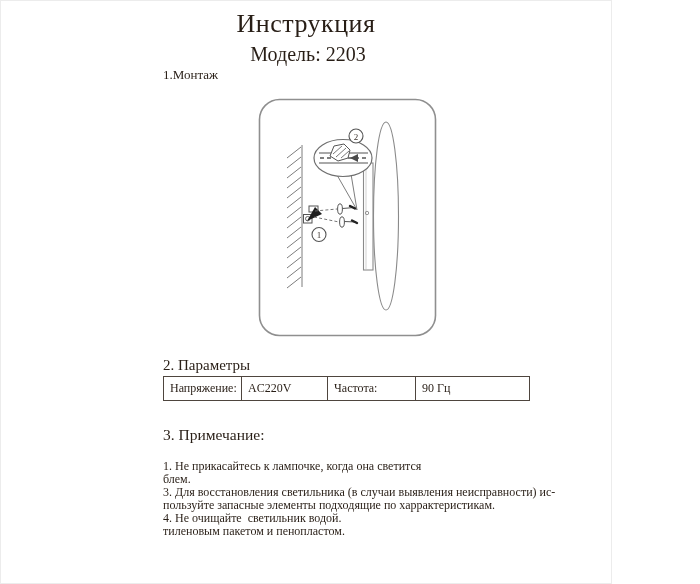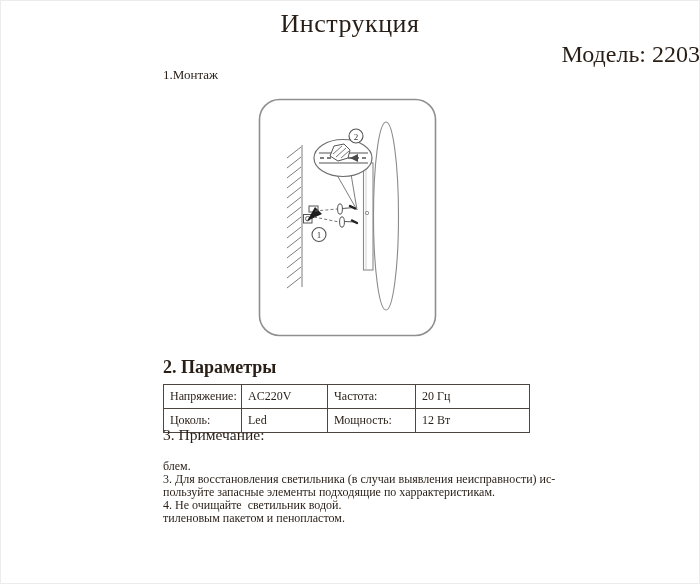--- a/index.html
+++ b/index.html
@@ -1,58 +1,57 @@
 <!DOCTYPE html>
 <html><head>
 <meta charset="utf-8">
 <style>
   html, body { margin: 0; padding: 0; background: #ffffff; }
   .page {
     position: relative;
-    width: 700px;
+    width: 612px;
     height: 584px;
     background: #ffffff;
     font-family: "Liberation Serif", "DejaVu Serif", serif;
     color: #281e16;
     box-shadow: inset 0 0 0 1px #ececec;
     overflow: hidden;
   }
   .title {
     position: absolute;
     left: 0; right: 0; top: 9px;
     text-align: center;
     font-size: 26px;
     line-height: 30px;
     letter-spacing: 0.5px;
   }
   .subtitle {
     position: absolute;
     left: 4px; right: 0; top: 40px;
-    text-align: right;
-    font-size: 24px;
+    text-align: center;
+    font-size: 20px;
     line-height: 28px;
   }
   .h-montage {
     position: absolute;
     left: 163px; top: 67px;
     font-size: 13px;
   }
   .diagram-svg {
     position: absolute;
     left: 258px; top: 98px;
   }
   .h-params {
     position: absolute;
     left: 163px; top: 357px;
-    font-size: 18px;
-    font-weight: bold;
+    font-size: 15px;
   }
   .params-table {
     position: absolute;
-    left: 163px; top: 384px;
+    left: 163px; top: 376px;
     border-collapse: collapse;
     table-layout: fixed;
     font-size: 12px;
     color: #281e16;
   }
   .params-table td {
     border: 1.4px solid #4e453e;
     padding: 0 0 0 6px;
     vertical-align: middle;
     height: 23px;
@@ -176,34 +175,29 @@
   </svg>
 
   <div class="h-params">2. Параметры</div>
 
   <table class="params-table">
     <tbody>
         <tr>
       <td class="col-1">Напряжение:</td>
       <td class="col-2">AC220V</td>
       <td class="col-3">Частота:</td>
-      <td class="col-4">20 Гц</td>
-    </tr>
-    <tr>
-      <td class="col-1">Цоколь:</td>
-      <td class="col-2">Led</td>
-      <td class="col-3">Мощность:</td>
-      <td class="col-4">12 Вт</td>
+      <td class="col-4">90 Гц</td>
     </tr>
   </tbody>
     </table>
 
   <div class="h-notes">3. Примечание:</div>
 
   <div class="notes">
+    <div class="note-line">1. Не прикасайтесь к лампочке, когда она светится</div>
     <div class="note-line">блем.</div>
     <div class="note-line">3. Для восстановления светильника (в случаи выявления неисправности) ис-</div>
     <div class="note-line">пользуйте запасные элементы подходящие по харрактеристикам.</div>
     <div class="note-line">4. Не очищайте  светильник водой.</div>
     <div class="note-line">тиленовым пакетом и пенопластом.</div>
   </div>
 
 </div>
 
 </body></html>

